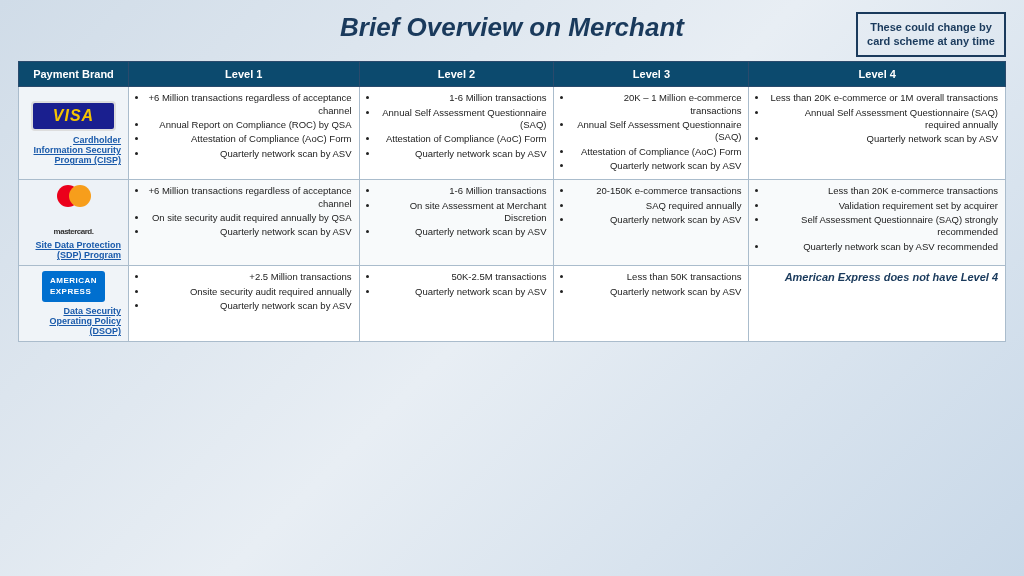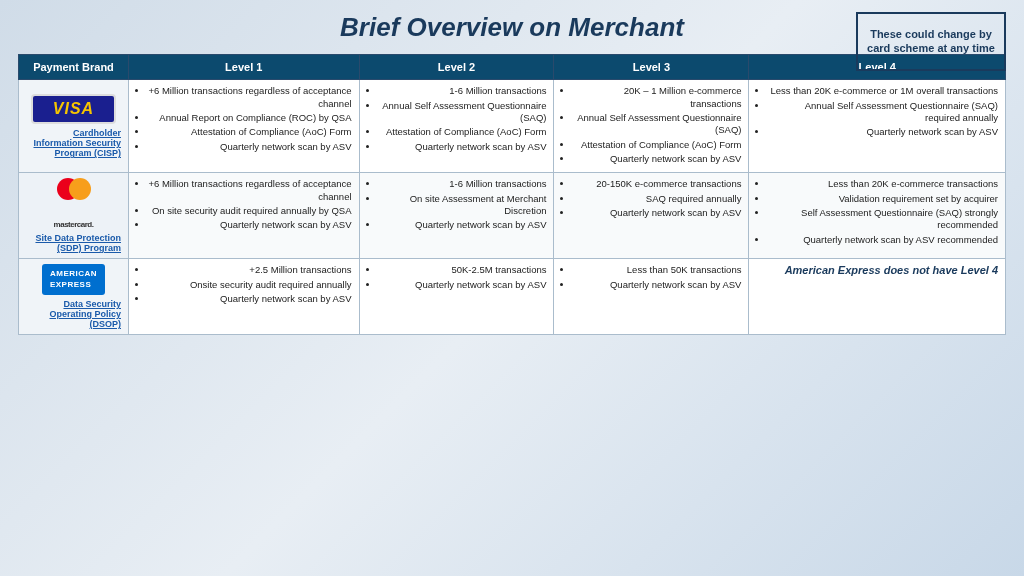--- a/index.html
+++ b/index.html
@@ -12,36 +12,36 @@
       position: relative;
     }
     .page-wrapper {
       width: 1024px;
       height: 576px;
       padding: 12px 18px 10px 18px;
       position: relative;
     }
     .title-area {
       text-align: center;
-      margin-bottom: 11px;
+      margin-bottom: 18px;
       position: relative;
     }
     .main-title {
       font-size: 26px;
       font-weight: 900;
       color: #1a3a5c;
       line-height: 1.2;
       font-style: italic;
     }
     .notice-box {
       position: absolute;
       top: 0;
       right: 0;
       border: 2px solid #1a3a5c;
-      padding: 13px 8px;
+      padding: 6px 8px;
       font-size: 11px;
       color: #1a3a5c;
       font-weight: 600;
       text-align: center;
       width: 150px;
       line-height: 1.3;
     }
     table {
       width: 100%;
       border-collapse: collapse;

